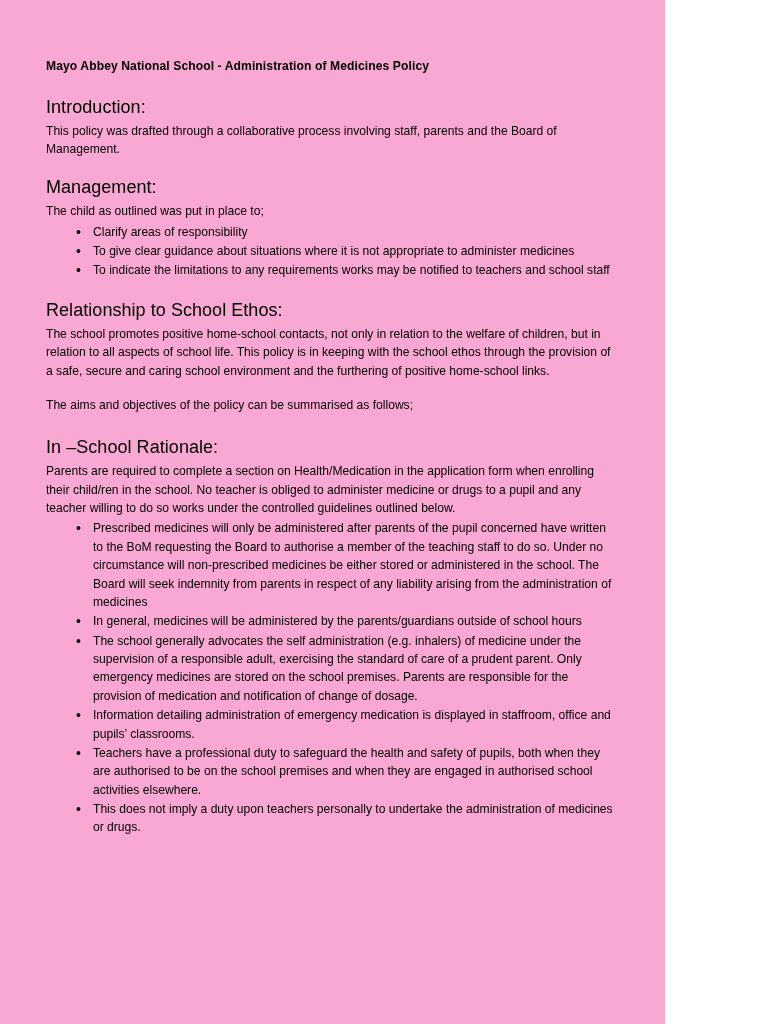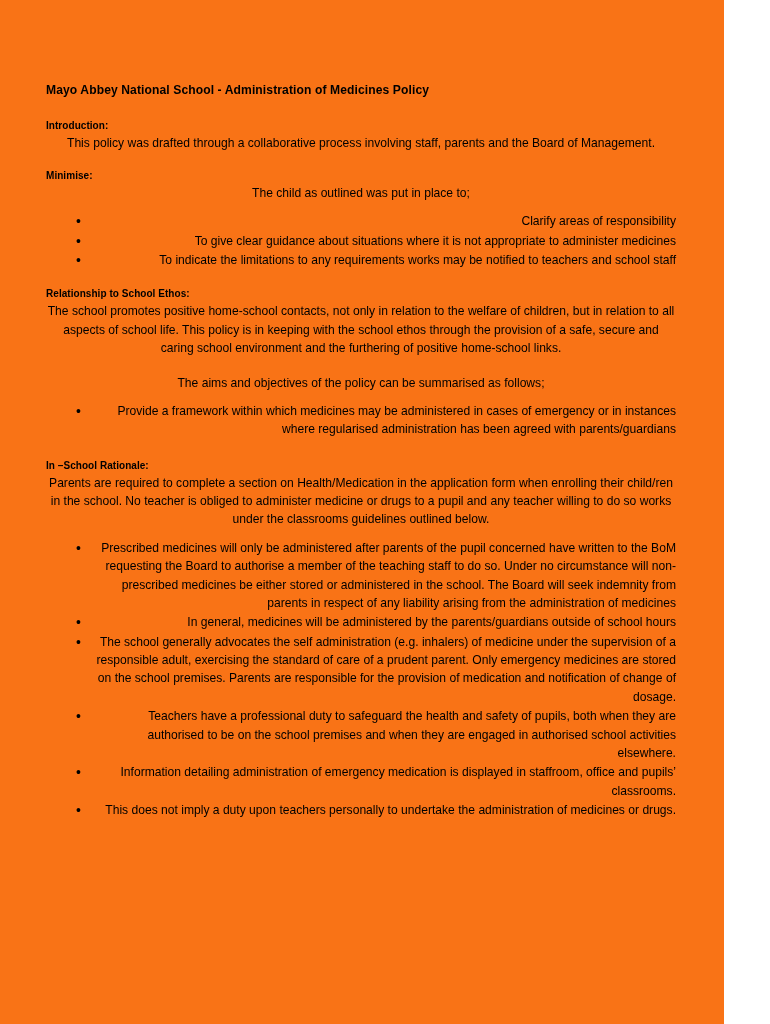--- a/index.html
+++ b/index.html
@@ -9,55 +9,54 @@
   }
   body {
     width: 770px;
     height: 1024px;
     font-family: "Liberation Sans", sans-serif;
     color: #000000;
     -webkit-font-smoothing: antialiased;
   }
   .page {
     box-sizing: border-box;
-    width: 724px;
+    width: 665px;
     min-height: 1024px;
-    padding: 82px 48px 40px 46px;
-    background: #f97316;
+    padding: 58px 48px 40px 46px;
+    background: #f9a8d4;
   }
   .doc-title {
     font-size: 12.1px;
     font-weight: bold;
     line-height: 1.45;
     margin: 0 0 18px 0;
     letter-spacing: 0.1px;
   }
   .section {
     margin-bottom: 0;
   }
   .heading {
-    font-size: 10px;
-    font-weight: bold;
+    font-size: 18px;
+    font-weight: normal;
     line-height: 1.5;
     margin: 0 0 1px 0;
     letter-spacing: 0.05px;
   }
   .para {
     font-size: 12.1px;
     line-height: 1.52;
     margin: 0 0 0 0;
-    text-align: center;
+    text-align: left;
   }
   .spacer-md { height: 16px; }
   .spacer-lg { height: 18px; }
   ul.bullets {
     list-style: none;
-    margin: 10px 0 0 0;
+    margin: 2px 0 0 0;
     padding: 0;
-    text-align: right;
   }
   ul.bullets > li {
     position: relative;
     padding-left: 47px;
     font-size: 12.1px;
     line-height: 1.52;
     margin-bottom: 1px;
   }
   ul.bullets > li::before {
     content: "\2022";
@@ -79,53 +78,52 @@
   <div class="doc-title">Mayo Abbey National School - Administration of Medicines Policy</div>
 
   <div class="section">
     <div class="heading">Introduction:</div>
     <div class="para">This policy was drafted through a collaborative process involving staff, parents and the Board of Management.</div>
   </div>
 
   <div class="spacer-md"></div>
 
   <div class="section">
-    <div class="heading">Minimise:</div>
+    <div class="heading">Management:</div>
     <div class="para">The child as outlined was put in place to;</div>
     <ul class="bullets">
       <li>Clarify areas of responsibility</li>
       <li>To give clear guidance about situations where it is not appropriate to administer medicines</li>
       <li>To indicate the limitations to any requirements works may be notified to teachers and school staff</li>
     </ul>
   </div>
 
   <div class="spacer-md"></div>
 
   <div class="section">
     <div class="heading">Relationship to School Ethos:</div>
     <div class="para">The school promotes positive home-school contacts, not only in relation to the welfare of children, but in relation to all aspects of school life.  This policy is in keeping with the school ethos through the provision of a safe, secure and caring school environment and the furthering of positive home-school links.</div>
   </div>
 
   <div class="spacer-md"></div>
 
   <div class="section">
     <div class="para">The aims and objectives of the policy can be summarised as follows;</div>
     <ul class="bullets">
-      <li>Provide a framework within which medicines may be administered in cases of emergency or in instances where regularised administration has been agreed with parents/guardians</li>
     </ul>
   </div>
 
   <div class="spacer-lg"></div>
 
   <div class="section">
     <div class="heading">In –School Rationale:</div>
-    <div class="para">Parents are required to complete a section on Health/Medication in the application form when enrolling their child/ren in the school.  No teacher is obliged to administer medicine or drugs to a pupil and any teacher willing to do so works under the classrooms guidelines outlined below.</div>
+    <div class="para">Parents are required to complete a section on Health/Medication in the application form when enrolling their child/ren in the school.  No teacher is obliged to administer medicine or drugs to a pupil and any teacher willing to do so works under the controlled guidelines outlined below.</div>
     <ul class="bullets">
       <li>Prescribed medicines will only be administered after parents of the pupil concerned have written to the BoM requesting the Board to authorise a member of the teaching staff to do so.  Under no circumstance will non-prescribed medicines be either stored or administered in the school.  The Board will seek indemnity from parents in respect of any liability arising from the administration of medicines</li>
       <li class="bold">In general, medicines will be administered by the parents/guardians outside of school hours</li>
       <li>The school generally advocates the self administration (e.g. inhalers) of medicine under the supervision of a responsible adult, exercising the standard of care of a prudent parent.  Only emergency medicines are stored on the school premises.  Parents are responsible for the provision of medication and notification of change of dosage.</li>
+      <li>Information detailing administration of emergency medication is displayed in staffroom, office and pupils’ classrooms.</li>
       <li>Teachers have a professional duty to safeguard the health and safety of pupils, both when they are authorised to be on the school premises and when they are engaged in authorised school activities elsewhere.</li>
-      <li>Information detailing administration of emergency medication is displayed in staffroom, office and pupils’ classrooms.</li>
       <li class="bold">This does not imply a duty upon teachers personally to undertake the administration of medicines or drugs.</li>
     </ul>
   </div>
 
 </div>
 
 </body></html>

